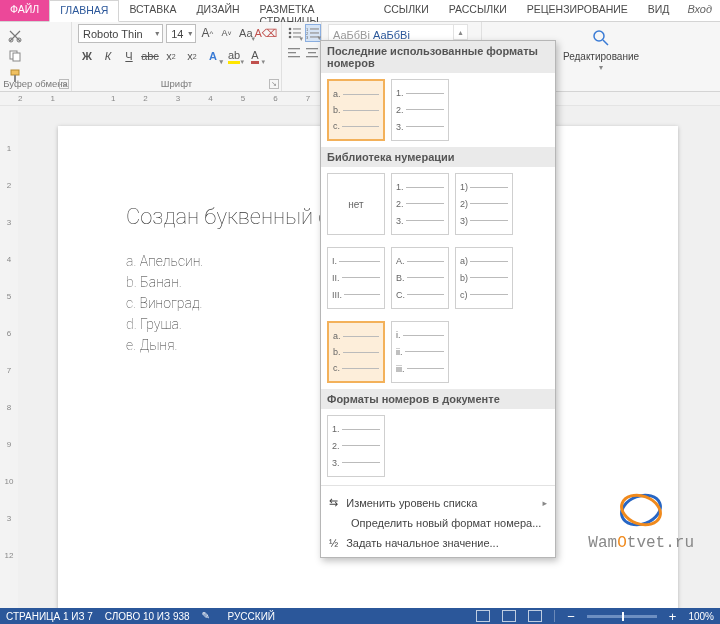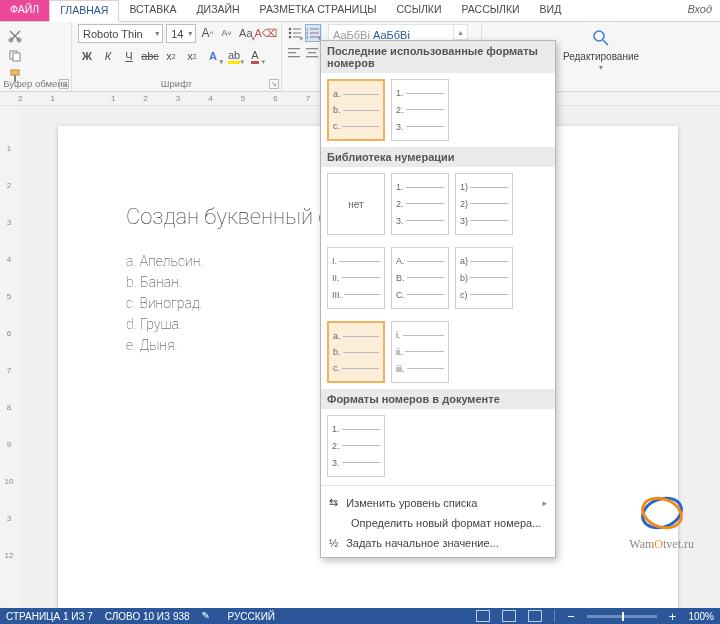--- a/index.html
+++ b/index.html
@@ -33,21 +33,21 @@
   
   .edit-area { position: absolute; top: 106px; bottom: 16px; left: 0; right: 0; background: #f0f0f0; overflow: hidden; }
   .vgutter { position: absolute; left: 0; top: 0; bottom: 0; width: 18px; background: #f3f3f3; display: flex; flex-direction: column; align-items: center; gap: 28px; font-size: 8px; color: #888; padding-top: 10px; }
   .page { position: absolute; left: 58px; top: 20px; width: 620px; height: 820px; background: #fff; box-shadow: 0 1px 4px rgba(0,0,0,.25); }
   .doc-body { padding: 78px 68px; font-family: "Roboto Thin","Segoe UI Light",sans-serif; color: #333; }
   .doc-title { font-size: 22px; font-weight: 300; margin-bottom: 22px; }
   .doc-list li { list-style: none; font-size: 14px; font-weight: 300; line-height: 1.5; padding-left: 20px; text-indent: -20px; }
   .doc-list li::before { content: attr(data-marker) "  "; color: #555; }
   .watermark { position: absolute; right: 26px; bottom: 56px; text-align: center; }
   .watermark .swirl { width: 48px; height: 44px; margin: 0 auto 2px; }
-  .watermark .wm-text { font-size: 12px; color: #888; font-family: Liberation Serif, serif; }
+  .watermark .wm-text { font-size: 16px; color: #888; font-family: Liberation Mono, monospace; }
   .watermark .wm-text .o { color: #f08a1d; }
   
   .gallery { position: absolute; left: 320px; top: 40px; width: 236px; background: #fff; border: 1px solid #b6b6b6; box-shadow: 2px 3px 7px rgba(0,0,0,.25); z-index: 50; }
   .g-sec-hdr { background: #eaeaea; font-size: 11px; font-weight: 700; color: #555; padding: 4px 6px; }
   .g-body { padding: 6px; display: flex; flex-wrap: wrap; gap: 6px; }
   .g-item { width: 58px; height: 62px; border: 1px solid #cfcfcf; padding: 5px 4px; font-size: 9px; color: #666; display: flex; flex-direction: column; justify-content: space-around; cursor: pointer; }
   .g-item.sel { border: 2px solid #f3b15a; background: #fdeeda; }
   .g-item.none { align-items: center; justify-content: center; font-size: 10px; }
   .g-item .ln { display: flex; align-items: center; gap: 2px; }
   .g-item .ln .dash { flex: 1; height: 1px; background: #bbb; }
@@ -68,20 +68,21 @@
 <body>
 
 <div class="tabs">
   <div class="tab file">ФАЙЛ</div>
   <div class="tab active">ГЛАВНАЯ</div>
   <div class="tab">ВСТАВКА</div>
   <div class="tab">ДИЗАЙН</div>
   <div class="tab">РАЗМЕТКА СТРАНИЦЫ</div>
   <div class="tab">ССЫЛКИ</div>
   <div class="tab">РАССЫЛКИ</div>
+  <div class="tab">РЕЦЕНЗИРОВАНИЕ</div>
   <div class="tab">ВИД</div>
   <div class="signin">Вход</div>
 </div>
 
 <div class="ribbon">
   <div class="group" style="width:72px">
     <div style="display:flex;gap:4px">
       <div style="display:flex;flex-direction:column;gap:2px;padding-top:3px">
         <span class="ribbtn">
             <svg width="14" height="14" viewBox="0 0 14 14">

